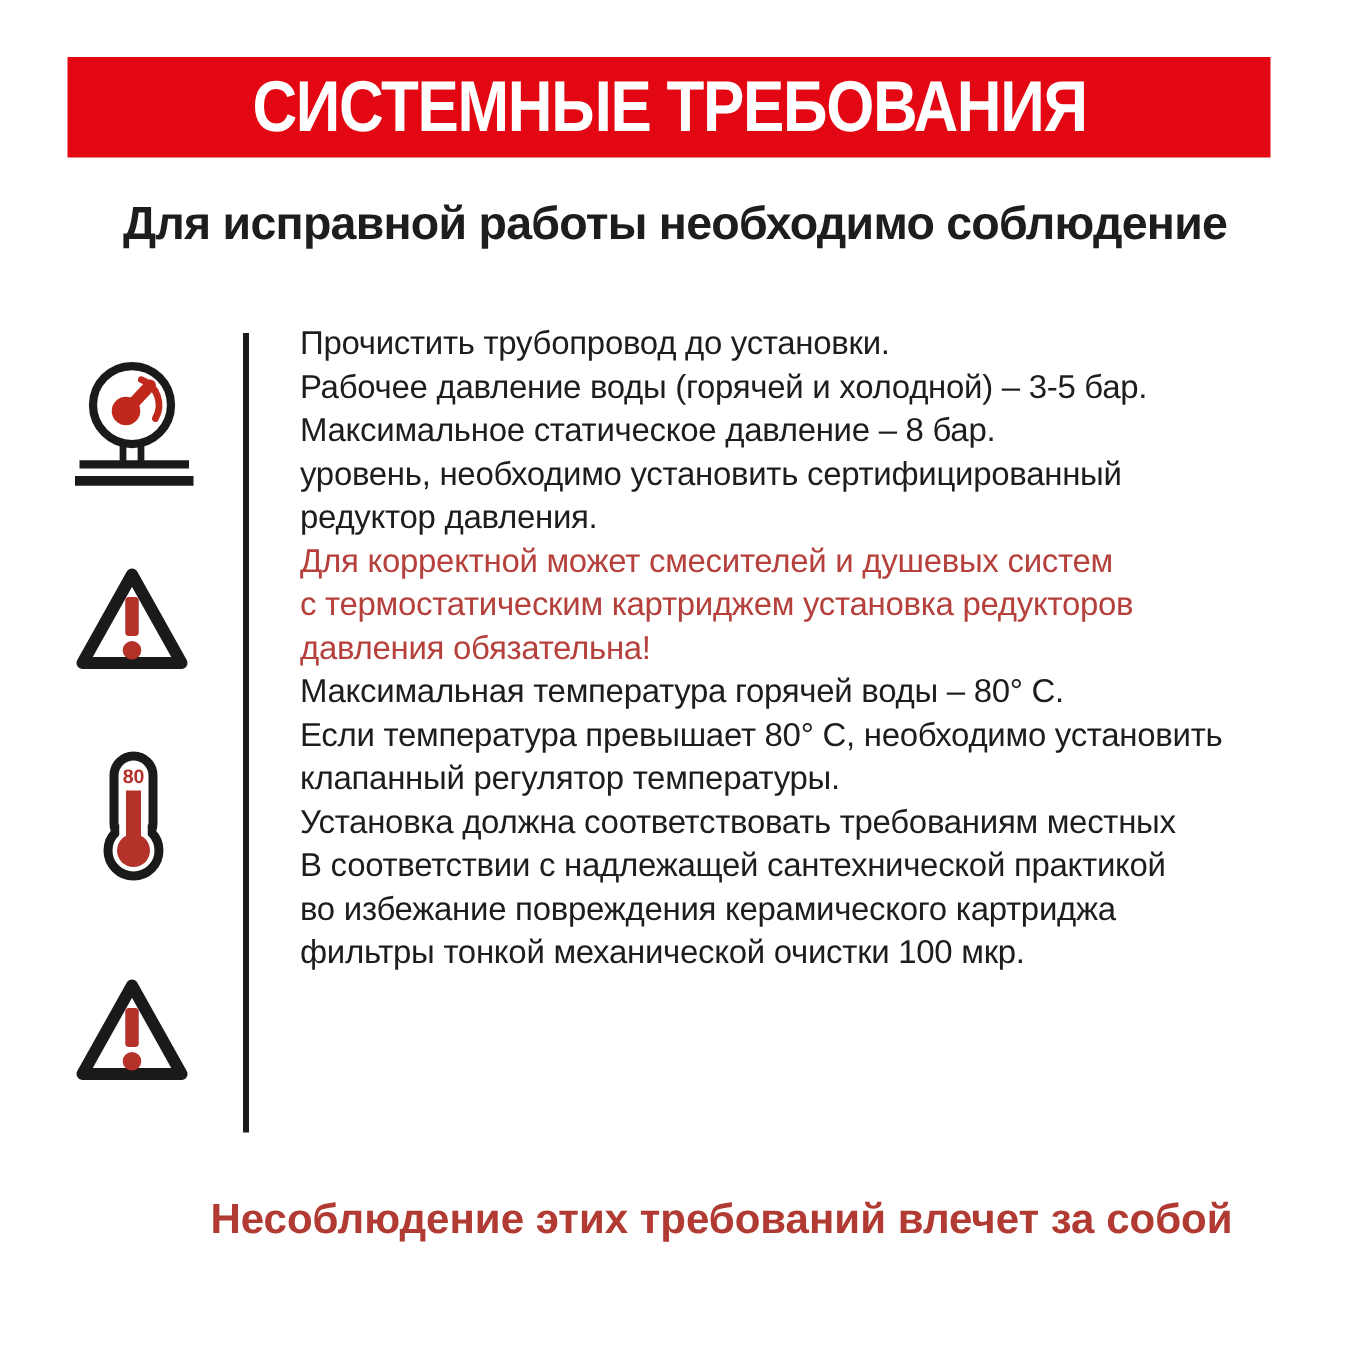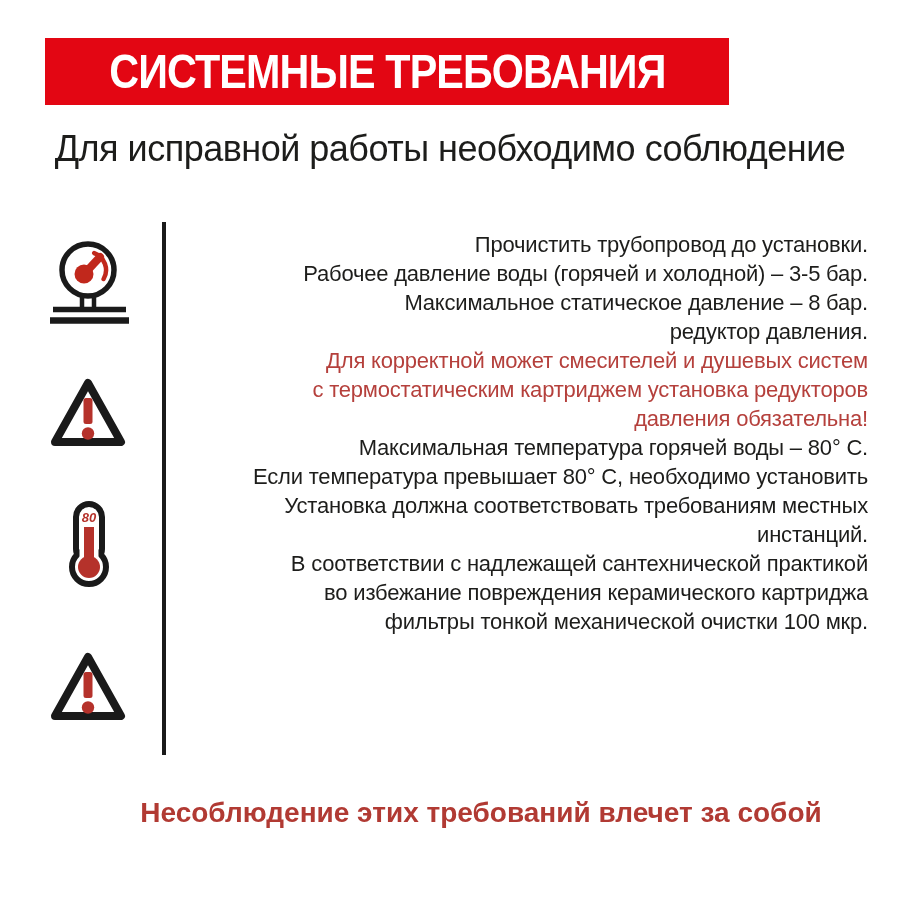--- a/index.html
+++ b/index.html
@@ -16,54 +16,53 @@
   html,body{background:#ffffff;}
   body{font-family:"Liberation Sans","DejaVu Sans",sans-serif;}
   .page{
     position:relative;
     width:900px;height:900px;
     background:#ffffff;
     overflow:hidden;
   }
   .banner{
     position:absolute;left:45px;top:38px;
-    width:684px;height:67px;
+    width:802px;height:67px;
     background:var(--banner-red);
     display:flex;align-items:center;justify-content:center;
   }
   .banner h1{
     color:var(--banner-text);
     font-size:48px;font-weight:bold;
     letter-spacing:-1px;
     transform:scaleX(.86);
     transform-origin:center;
     white-space:nowrap;
   }
   .subtitle{
     position:absolute;left:0;top:131px;width:900px;
     text-align:center;
     color:var(--text-black);
-    font-size:36px;font-weight:normal;
+    font-size:31px;font-weight:bold;
     line-height:35px;letter-spacing:-.5px;
   }
   .divider{
     position:absolute;left:162px;top:222px;
     width:4px;height:533px;
     background:var(--icon-black);
   }
   .requirements{
-    position:absolute;left:200px;top:230px;width:668px;
+    position:absolute;left:200px;top:214px;width:668px;
     font-size:22px;line-height:29px;
     color:var(--text-black);
     letter-spacing:-.2px;
     white-space:nowrap;
-    text-align:right;
   }
   .requirements .red-line{color:var(--text-red);}
-  .icon{position:absolute;font-style:italic;}
+  .icon{position:absolute;}
   .icon-gauge{left:50px;top:241px;}
   .icon-warning-1{left:49px;top:375px;}
   .icon-thermo{left:68px;top:500px;}
   .icon-warning-2{left:49px;top:649px;}
   .footer{
     position:absolute;left:0;top:794px;width:900px;
     text-align:center;
     color:var(--footer-red);
     font-size:28px;font-weight:bold;
     line-height:37px;
@@ -122,28 +121,29 @@
       <circle cx="39" cy="58.5" r="6.2" fill="var(--icon-red)"></circle>
     </svg>
   </div>
 
   <div class="divider"></div>
 
   <div class="requirements">
     <div>Прочистить трубопровод до установки.</div>
     <div>Рабочее давление воды (горячей и холодной) – 3-5 бар.</div>
     <div>Максимальное статическое давление – 8 бар.</div>
+    <div>уровень, необходимо установить сертифицированный</div>
     <div>редуктор давления.</div>
     <div class="red-line">Для корректной может смесителей и душевых систем</div>
     <div class="red-line">с термостатическим картриджем установка редукторов</div>
     <div class="red-line">давления обязательна!</div>
     <div>Максимальная температура горячей воды – 80° C.</div>
     <div>Если температура превышает 80° C, необходимо установить</div>
+    <div>клапанный регулятор температуры.</div>
     <div>Установка должна соответствовать требованиям местных</div>
-    <div>инстанций.</div>
     <div>В соответствии с надлежащей сантехнической практикой</div>
     <div>во избежание повреждения керамического картриджа</div>
     <div>фильтры тонкой механической очистки 100 мкр.</div>
   </div>
 
   <div class="footer">
     <div>Несоблюдение этих требований влечет за собой</div>
   </div>
 
 </div>

